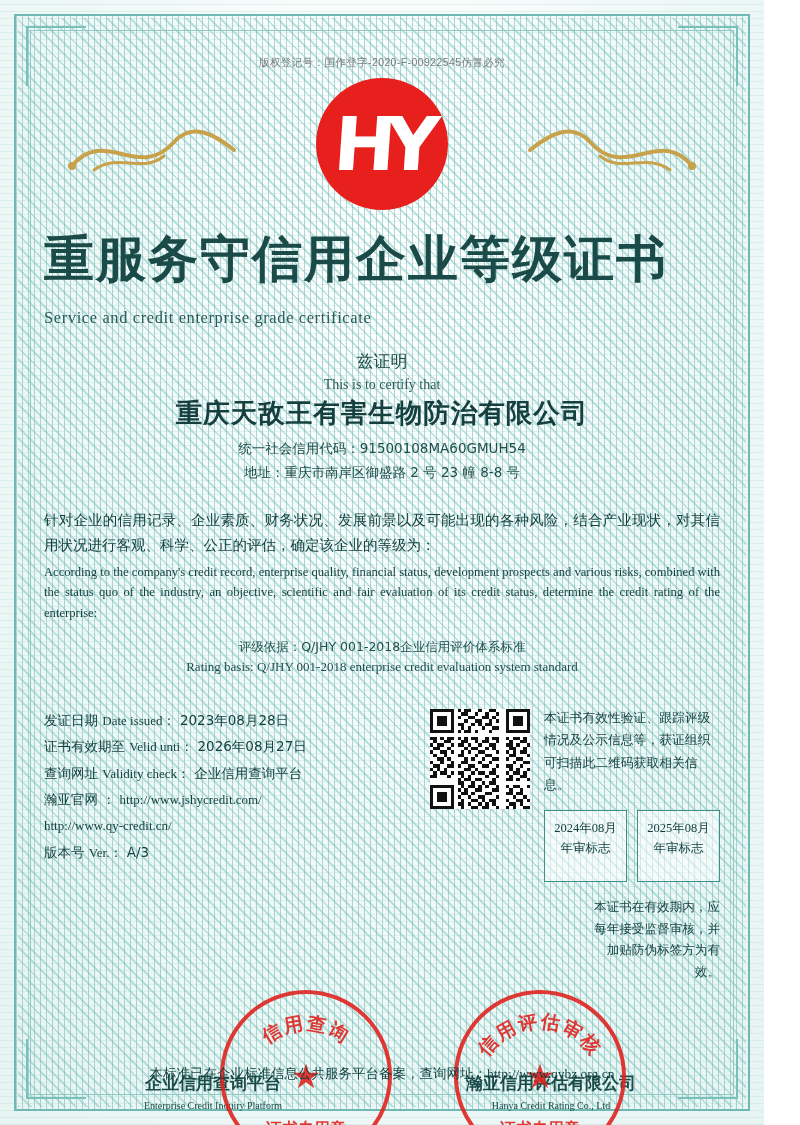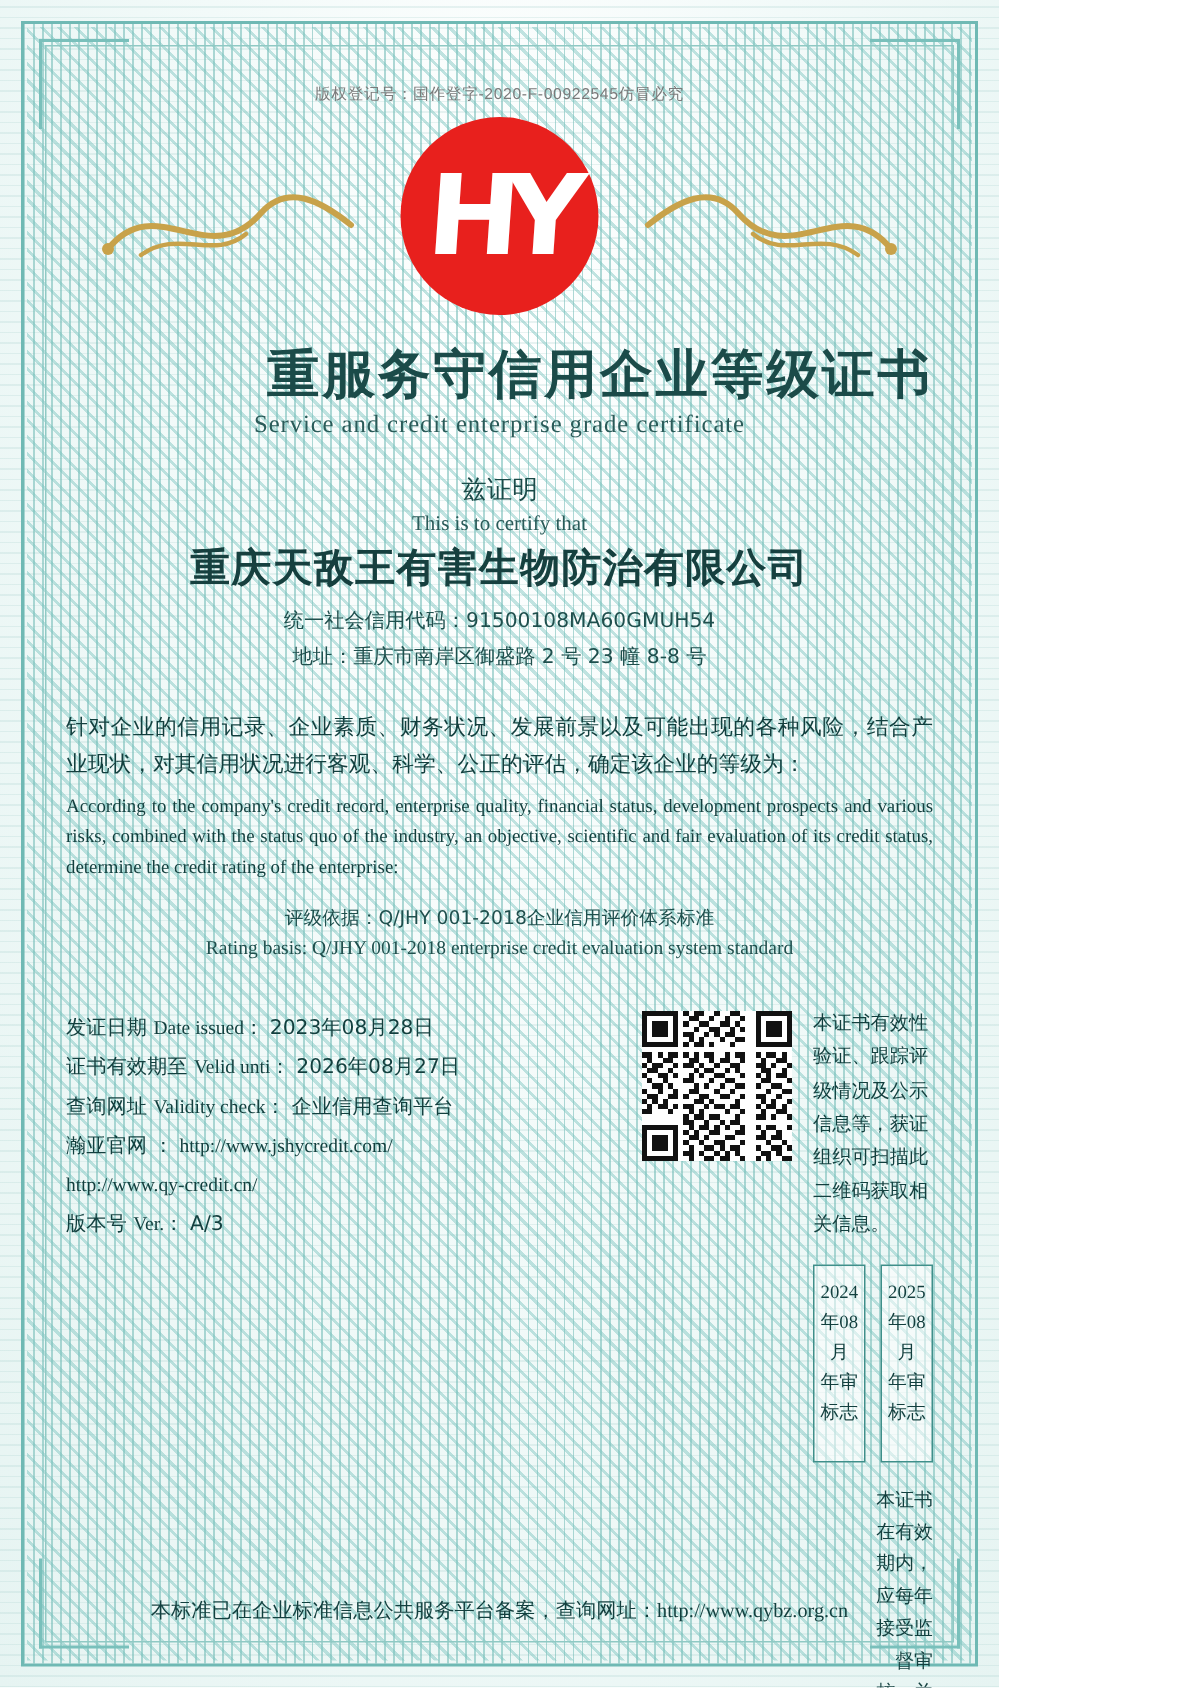--- a/index.html
+++ b/index.html
@@ -4,21 +4,21 @@
 <style>
   html,body{margin:0;padding:0;}
   body{
     width:800px;height:1125px;
     background:#ffffff;
     font-family:"Liberation Sans",sans-serif;
     overflow:hidden;
   }
   .cert{
     position:relative;
-    width:666px;height:1125px;
+    width:764px;height:1125px;
     box-sizing:border-box;
     background:
       repeating-linear-gradient(0deg, rgba(180,215,212,0.30) 0px, rgba(180,215,212,0.30) 1px, rgba(255,255,255,0) 1px, rgba(255,255,255,0) 7px),
       radial-gradient(ellipse at 50% 22%, #ffffff 0%, #f2faf9 45%, #e6f4f2 100%);
   }
   
   .border-outer{
     position:absolute;left:14px;top:14px;right:14px;bottom:14px;
     border:2px solid #6fb9b4;
     background:
@@ -81,34 +81,33 @@
   }
   .flourish{
     position:absolute;top:44px;
     width:190px;height:70px;
   }
   .flourish.left{left:20px;}
   .flourish.right{right:20px;}
 
   
   .title-cn{
-    text-align:right;
-    font-size:35px;
+    text-align:left;
+    font-size:50px;
     font-weight:bold;
     color:#1b4b49;
     letter-spacing:2px;
     font-family:"DejaVu Sans",sans-serif;
     margin-top:4px;
   }
   .title-en{
-    text-align:center;
     font-size:16.5px;
     color:#2a5b59;
     letter-spacing:0.6px;
-    margin-top:0;
+    margin-top:15px;
     font-family:"Liberation Serif",serif;
   }
   .certify-cn{
     text-align:center;
     font-size:17px;
     color:#1b4b49;
     margin-top:22px;
     font-family:"DejaVu Sans",sans-serif;
   }
   .certify-en{

